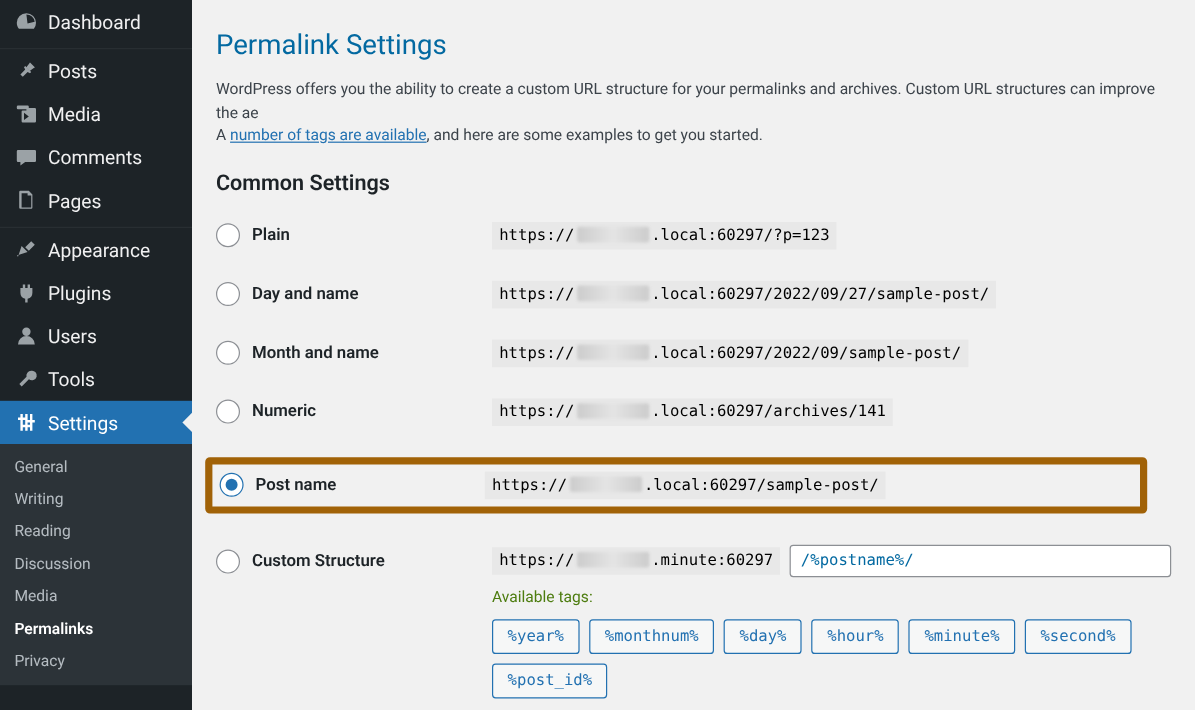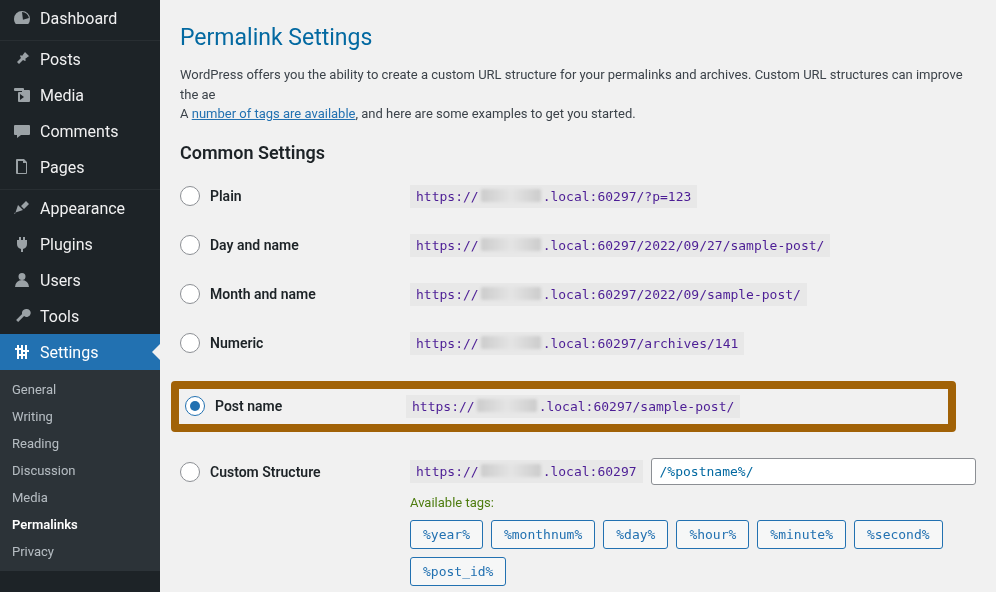--- a/index.html
+++ b/index.html
@@ -25,23 +25,23 @@
   h1.page-title { font-size:23px; font-weight:400; margin:12px 0 14px; color:#0369a1;}
   .intro { font-size:13px; line-height:1.5; color:#3c434a; margin-bottom:18px;}
   .intro a { color:#2271b1; text-decoration:underline;}
   h2.section { font-size:18px; font-weight:600; color:#1d2327; margin-bottom:22px;}
   .setting-row { display:flex; align-items:center; margin-bottom:26px; position:relative;}
   .setting-row .radio-wrap { width:230px; display:flex; align-items:center;}
   .radio { appearance:none; width:20px; height:20px; border:1px solid #8c8f94; border-radius:50%; margin-right:10px; position:relative; background:#fff; flex-shrink:0; cursor:pointer;}
   .radio:checked { border-color:#2271b1; }
   .radio:checked::before { content:""; position:absolute; width:10px; height:10px; background:#2271b1; border-radius:50%; top:4px; left:4px;}
   .radio-label { font-size:14px; font-weight:600; color:#1d2327; cursor:pointer;}
-  .example { font-family:Consolas,Monaco,monospace; font-size:13px; background:#e8e8e8; padding:4px 6px; color:#4c1d95; display:inline-flex; align-items:flex-start;}
+  .example { font-family:Consolas,Monaco,monospace; font-size:13px; background:#e8e8e8; padding:4px 6px; color:#000000; display:inline-flex; align-items:flex-start;}
   .blur { display:inline-block; width:60px; height:13px; background:linear-gradient(90deg,#ccc,#e4e4e4,#ccc); border-radius:2px; filter:blur(1.5px); margin:0 2px; vertical-align:middle;}
-  .highlight { border:8px solid #a16207; border-radius:4px; padding:6px 6px; margin-left:-9px; margin-right:20px;}
+  .highlight { border:6px solid #a16207; border-radius:4px; padding:6px 6px; margin-left:-9px; margin-right:20px;}
   .highlight .radio-wrap{ width:221px;}
   .custom-row { align-items:flex-start; }
   .custom-col { display:flex; flex-direction:column; flex:1;}
   .custom-input-wrap { display:flex; align-items:center;}
   .custom-input { font-family:Consolas,Monaco,monospace; font-size:13px; padding:5px 8px; border:1px solid #8c8f94; border-radius:3px; flex:1; min-width:300px; background:#fff; color:#0369a1; margin-left:8px;}
   .avail-label { font-size:13px; color:#4d7c0f; margin-top:10px; margin-bottom:10px;}
   .tags { display:flex; gap:8px; flex-wrap:wrap;}
   .tag-btn { font-family:Consolas,Monaco,monospace; font-size:13px; padding:6px 12px; border:1px solid #2271b1; color:#2271b1; background:#f6f7f7; border-radius:3px; cursor:pointer;}
 </style>
 </head>
@@ -216,21 +216,21 @@
     <div class="setting-row custom-row">
       <label class="radio-wrap" style="padding-top:4px;">
         <input type="radio" name="perm" class="radio" style="">
         <span class="radio-label">Custom Structure</span>
       </label>
       <div class="custom-col">
         <div class="custom-input-wrap">
           <code class="example">
               <span>https://</span>
               <span class="blur"></span>
-              <span>.local:60297</span>
+              <span>.minute:60297</span>
             </code>
           <input class="custom-input" value="/%postname%/" style="">
         </div>
         <div class="avail-label">Available tags:</div>
         <div class="tags">
           <button class="tag-btn">%year%</button>
           <button class="tag-btn">%monthnum%</button>
           <button class="tag-btn">%day%</button>
           <button class="tag-btn">%hour%</button>
           <button class="tag-btn">%minute%</button>

